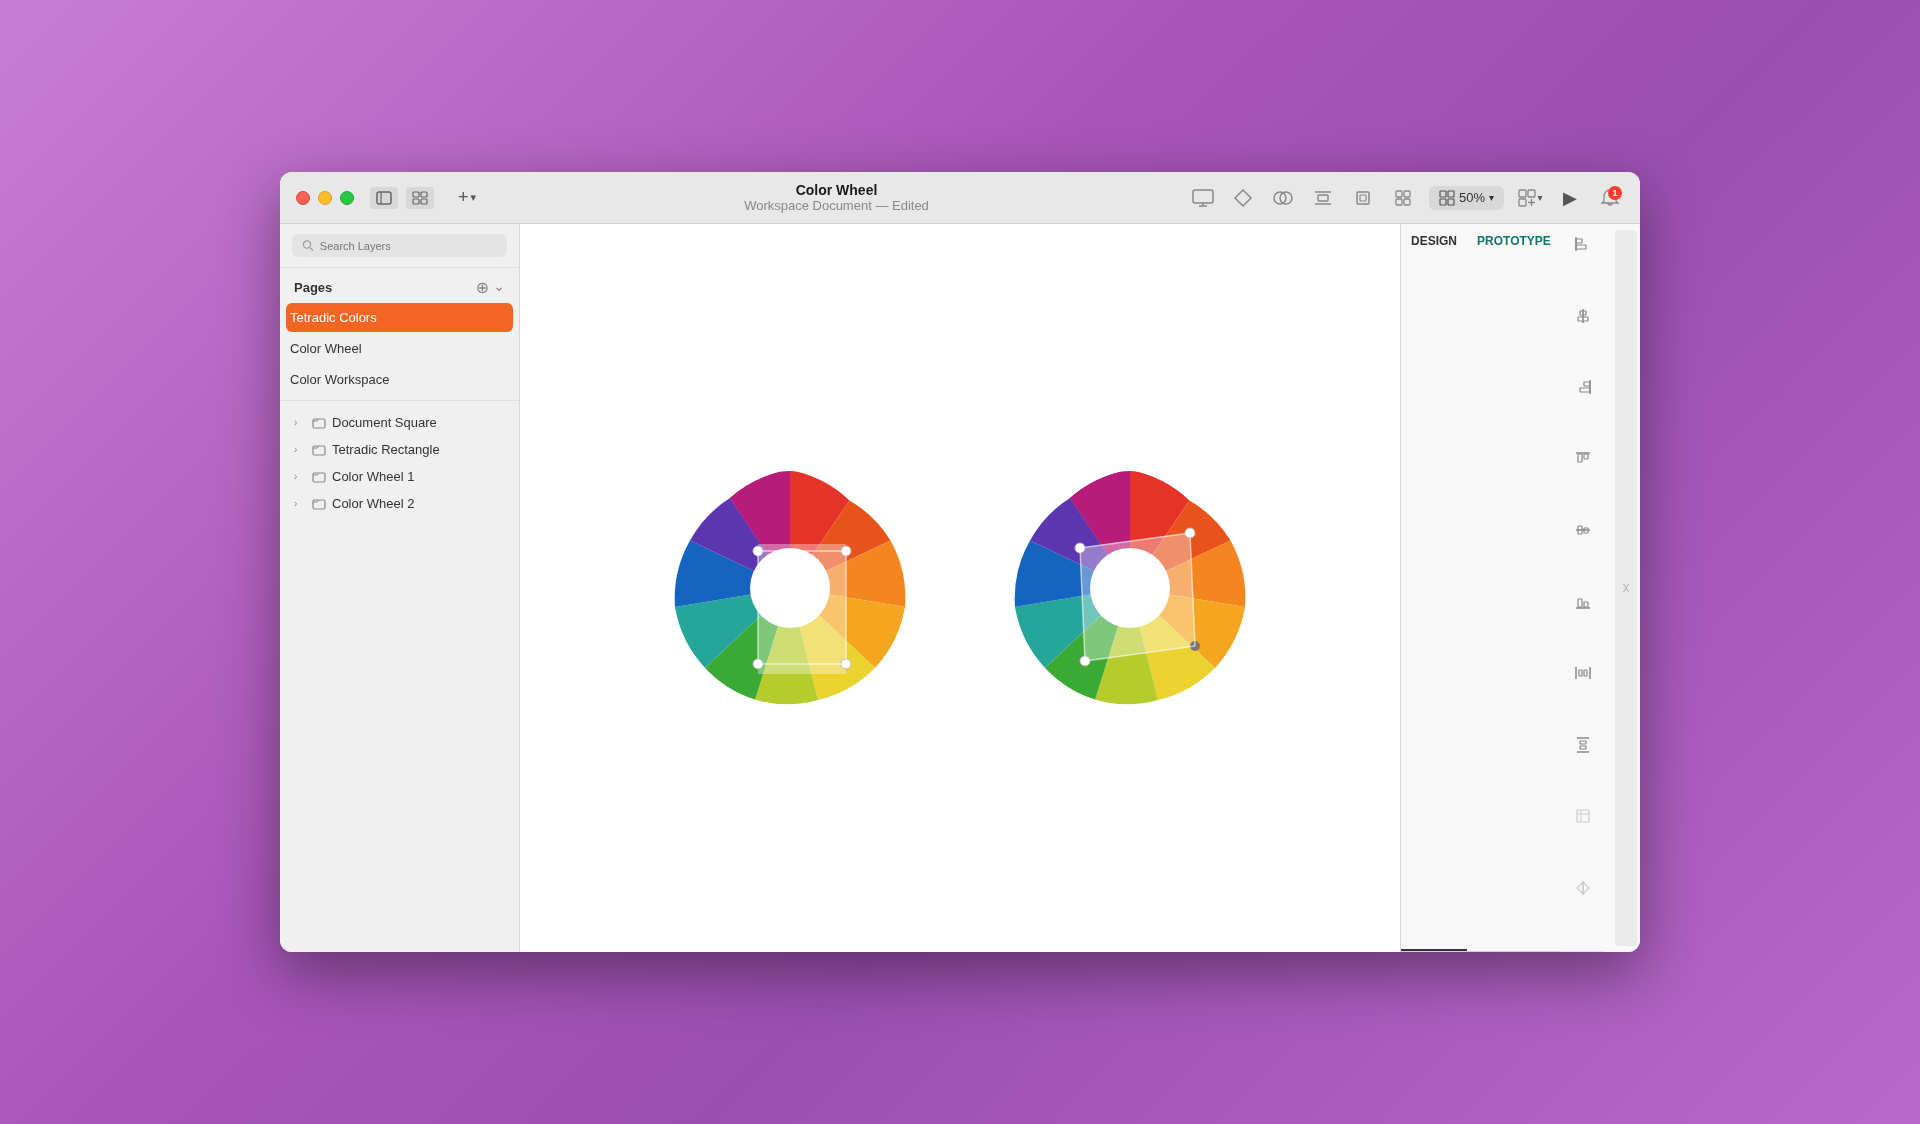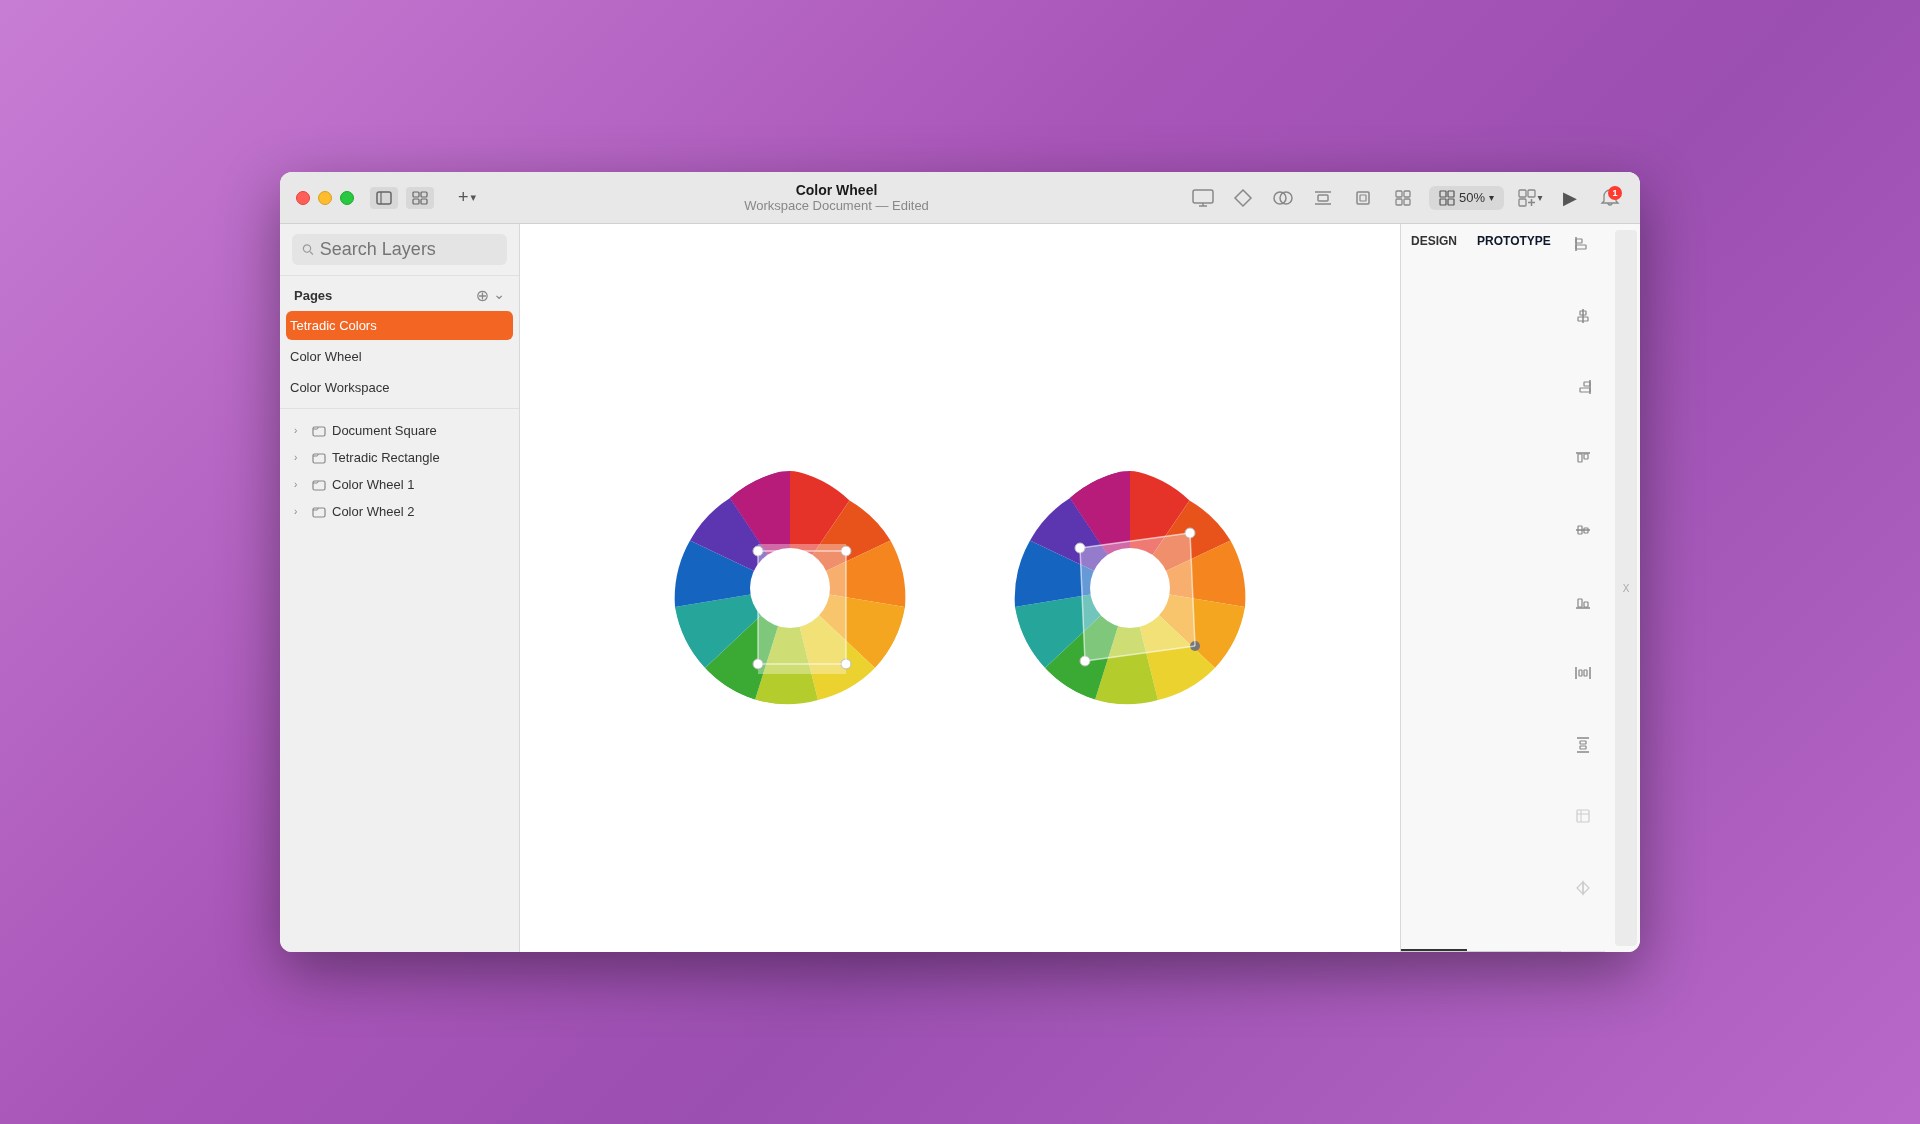--- a/index.html
+++ b/index.html
@@ -173,21 +173,21 @@
       align-items: center;
       gap: 6px;
       background: #e4e4e4;
       border-radius: 6px;
       padding: 5px 10px;
     }
     .search-input-wrap input {
       border: none;
       background: transparent;
       outline: none;
-      font-size: 18px;
+      font-size: 11px;
       color: #6d28d9;
       width: 100%;
     }
     .pages-header {
       display: flex;
       align-items: center;
       justify-content: space-between;
       padding: 10px 14px 6px 14px;
     }
     .pages-label {
@@ -270,21 +270,21 @@
     .panel-tabs {
       display: flex;
       border-bottom: 1px solid #d0d0d0;
     }
     .panel-tab {
       flex: 1;
       padding: 10px;
       text-align: center;
       font-size: 12px;
       font-weight: 600;
-      color: #0f172a;
+      color: #0f766e;
       cursor: pointer;
       border-bottom: 2px solid transparent;
     }
     .panel-tab.active {
       color: #333;
       border-bottom: 2px solid #333;
     }
     .align-toolbar {
       display: flex;
       gap: 4px;

